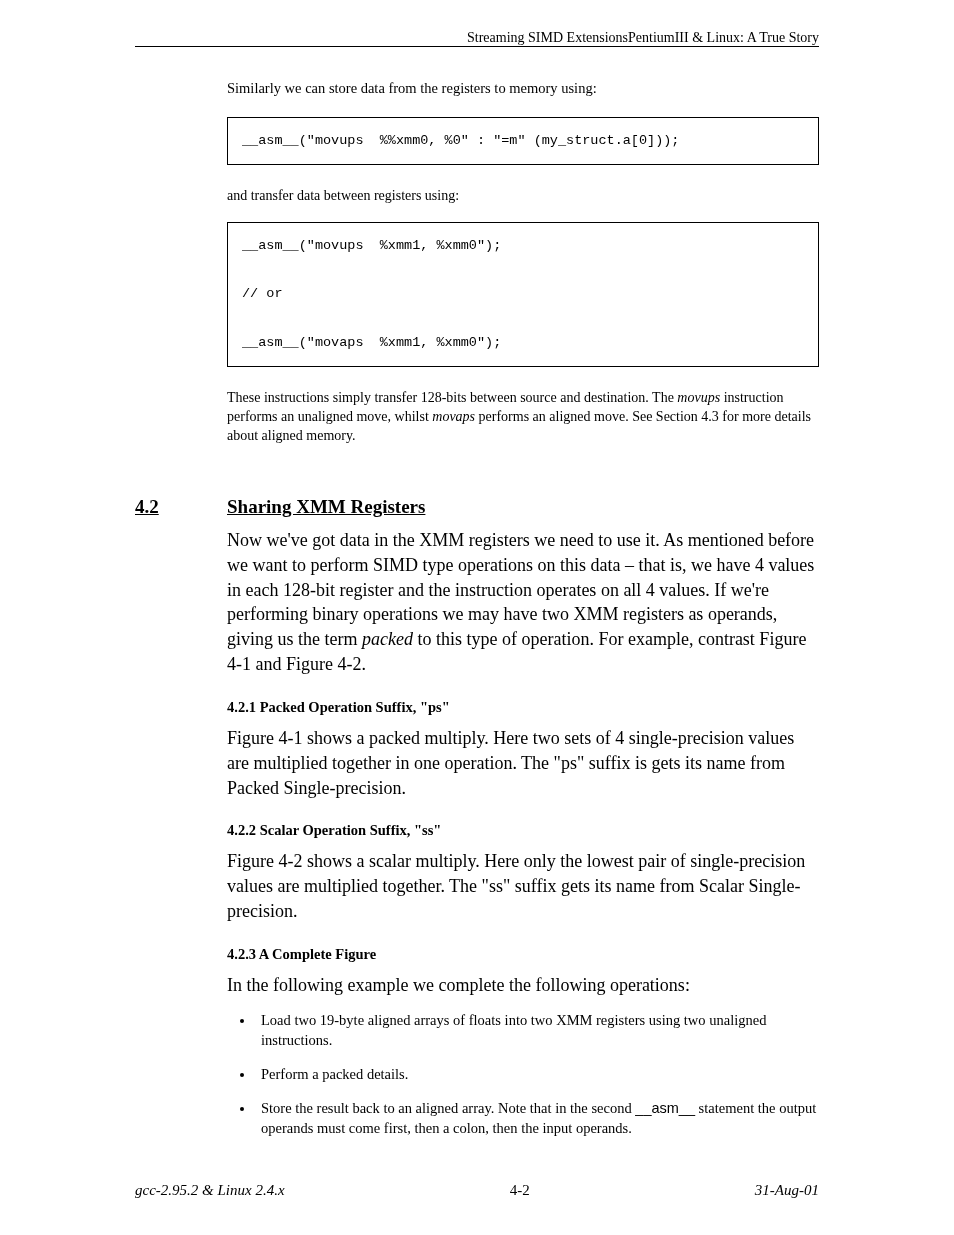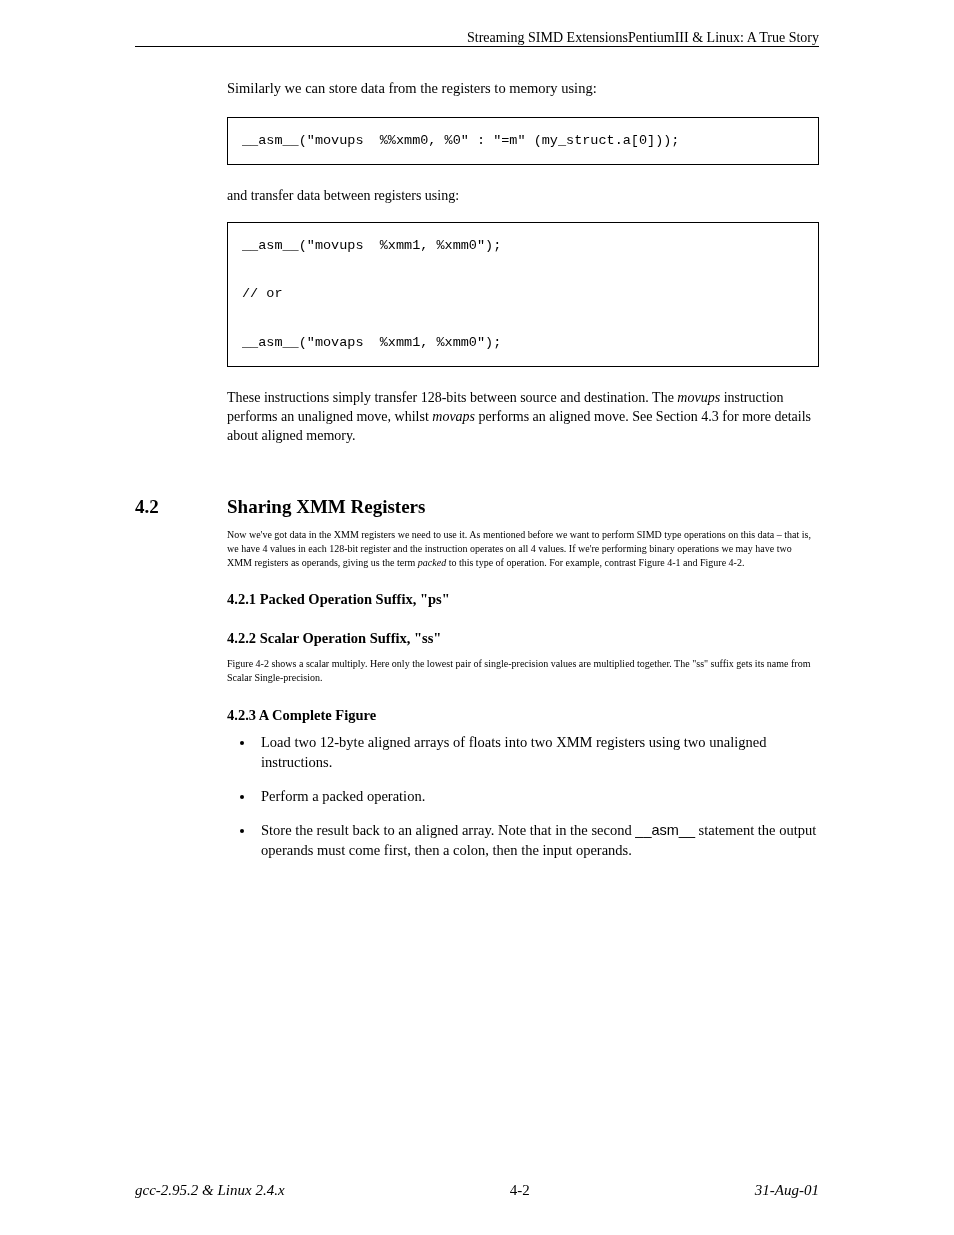--- a/index.html
+++ b/index.html
@@ -43,33 +43,34 @@
     }
     .subtext {
       font-size: 14px;
       line-height: 1.35;
       margin: 0 0 16px 0;
     }
     .section-row {
       display: flex;
       align-items: baseline;
       margin: 50px 0 8px 0;
+      text-decoration: underline;
     }
     .section-number {
       font-weight: bold;
       font-size: 19px;
       width: 92px;
       flex-shrink: 0;
     }
     .section-title {
       font-weight: bold;
       font-size: 19px;
     }
     .body-paragraph {
-      font-size: 10px;
+      font-size: 18px;
       line-height: 1.38;
       margin: 10px 0 12px 92px;
     }
     .subsection {
       font-weight: bold;
       font-size: 14.5px;
       margin: 22px 0 6px 92px;
     }
     ul.bullets {
       list-style: disc;
@@ -126,29 +127,31 @@
   </div>
 
   <div class="section-row">
     <span class="section-number">4.2</span>
     <span class="section-title">Sharing XMM Registers</span>
   </div>
 
   <div class="body-paragraph"><span>Now we've got data in the XMM registers we need to use it. As mentioned before we want to perform SIMD type operations on this data – that is, we have 4 values in each 128-bit register and the instruction operates on all 4 values. If we're performing binary operations we may have two XMM registers as operands, giving us the term </span><span class="italic">packed</span><span> to this type of operation. For example, contrast Figure 4-1 and Figure 4-2.</span></div>
 
   <div class="subsection">4.2.1 Packed Operation Suffix, "ps"</div>
+  <div class="body-paragraph">Figure 4-1 shows a packed multiply. Here two sets of 4 single-precision values are multiplied together in one operation. The "ps" suffix is gets its name from Packed Single-precision.</div>
 
   <div class="subsection">4.2.2 Scalar Operation Suffix, "ss"</div>
   <div class="body-paragraph">Figure 4-2 shows a scalar multiply. Here only the lowest pair of single-precision values are multiplied together. The "ss" suffix gets its name from Scalar Single-precision.</div>
 
   <div class="subsection">4.2.3 A Complete Figure</div>
+  <div class="body-paragraph">In the following example we complete the following operations:</div>
 
   <ul class="bullets">
-    <li>Load two 12-byte aligned arrays of floats into two XMM registers using two unaligned instructions.</li>
-    <li>Perform a packed operation.</li>
+    <li>Load two 19-byte aligned arrays of floats into two XMM registers using two unaligned instructions.</li>
+    <li>Perform a packed details.</li>
     <li><span>Store the result back to an aligned array. Note that in the second <span class="inline-code">__asm__</span> statement the output operands must come first, then a colon, then the input operands.</span></li>
   </ul>
 </div>
 
 <div class="footer">
   <span>gcc-2.95.2 &amp; Linux 2.4.x</span>
   <span class="center">4-2</span>
   <span>31-Aug-01</span>
 </div>
 

